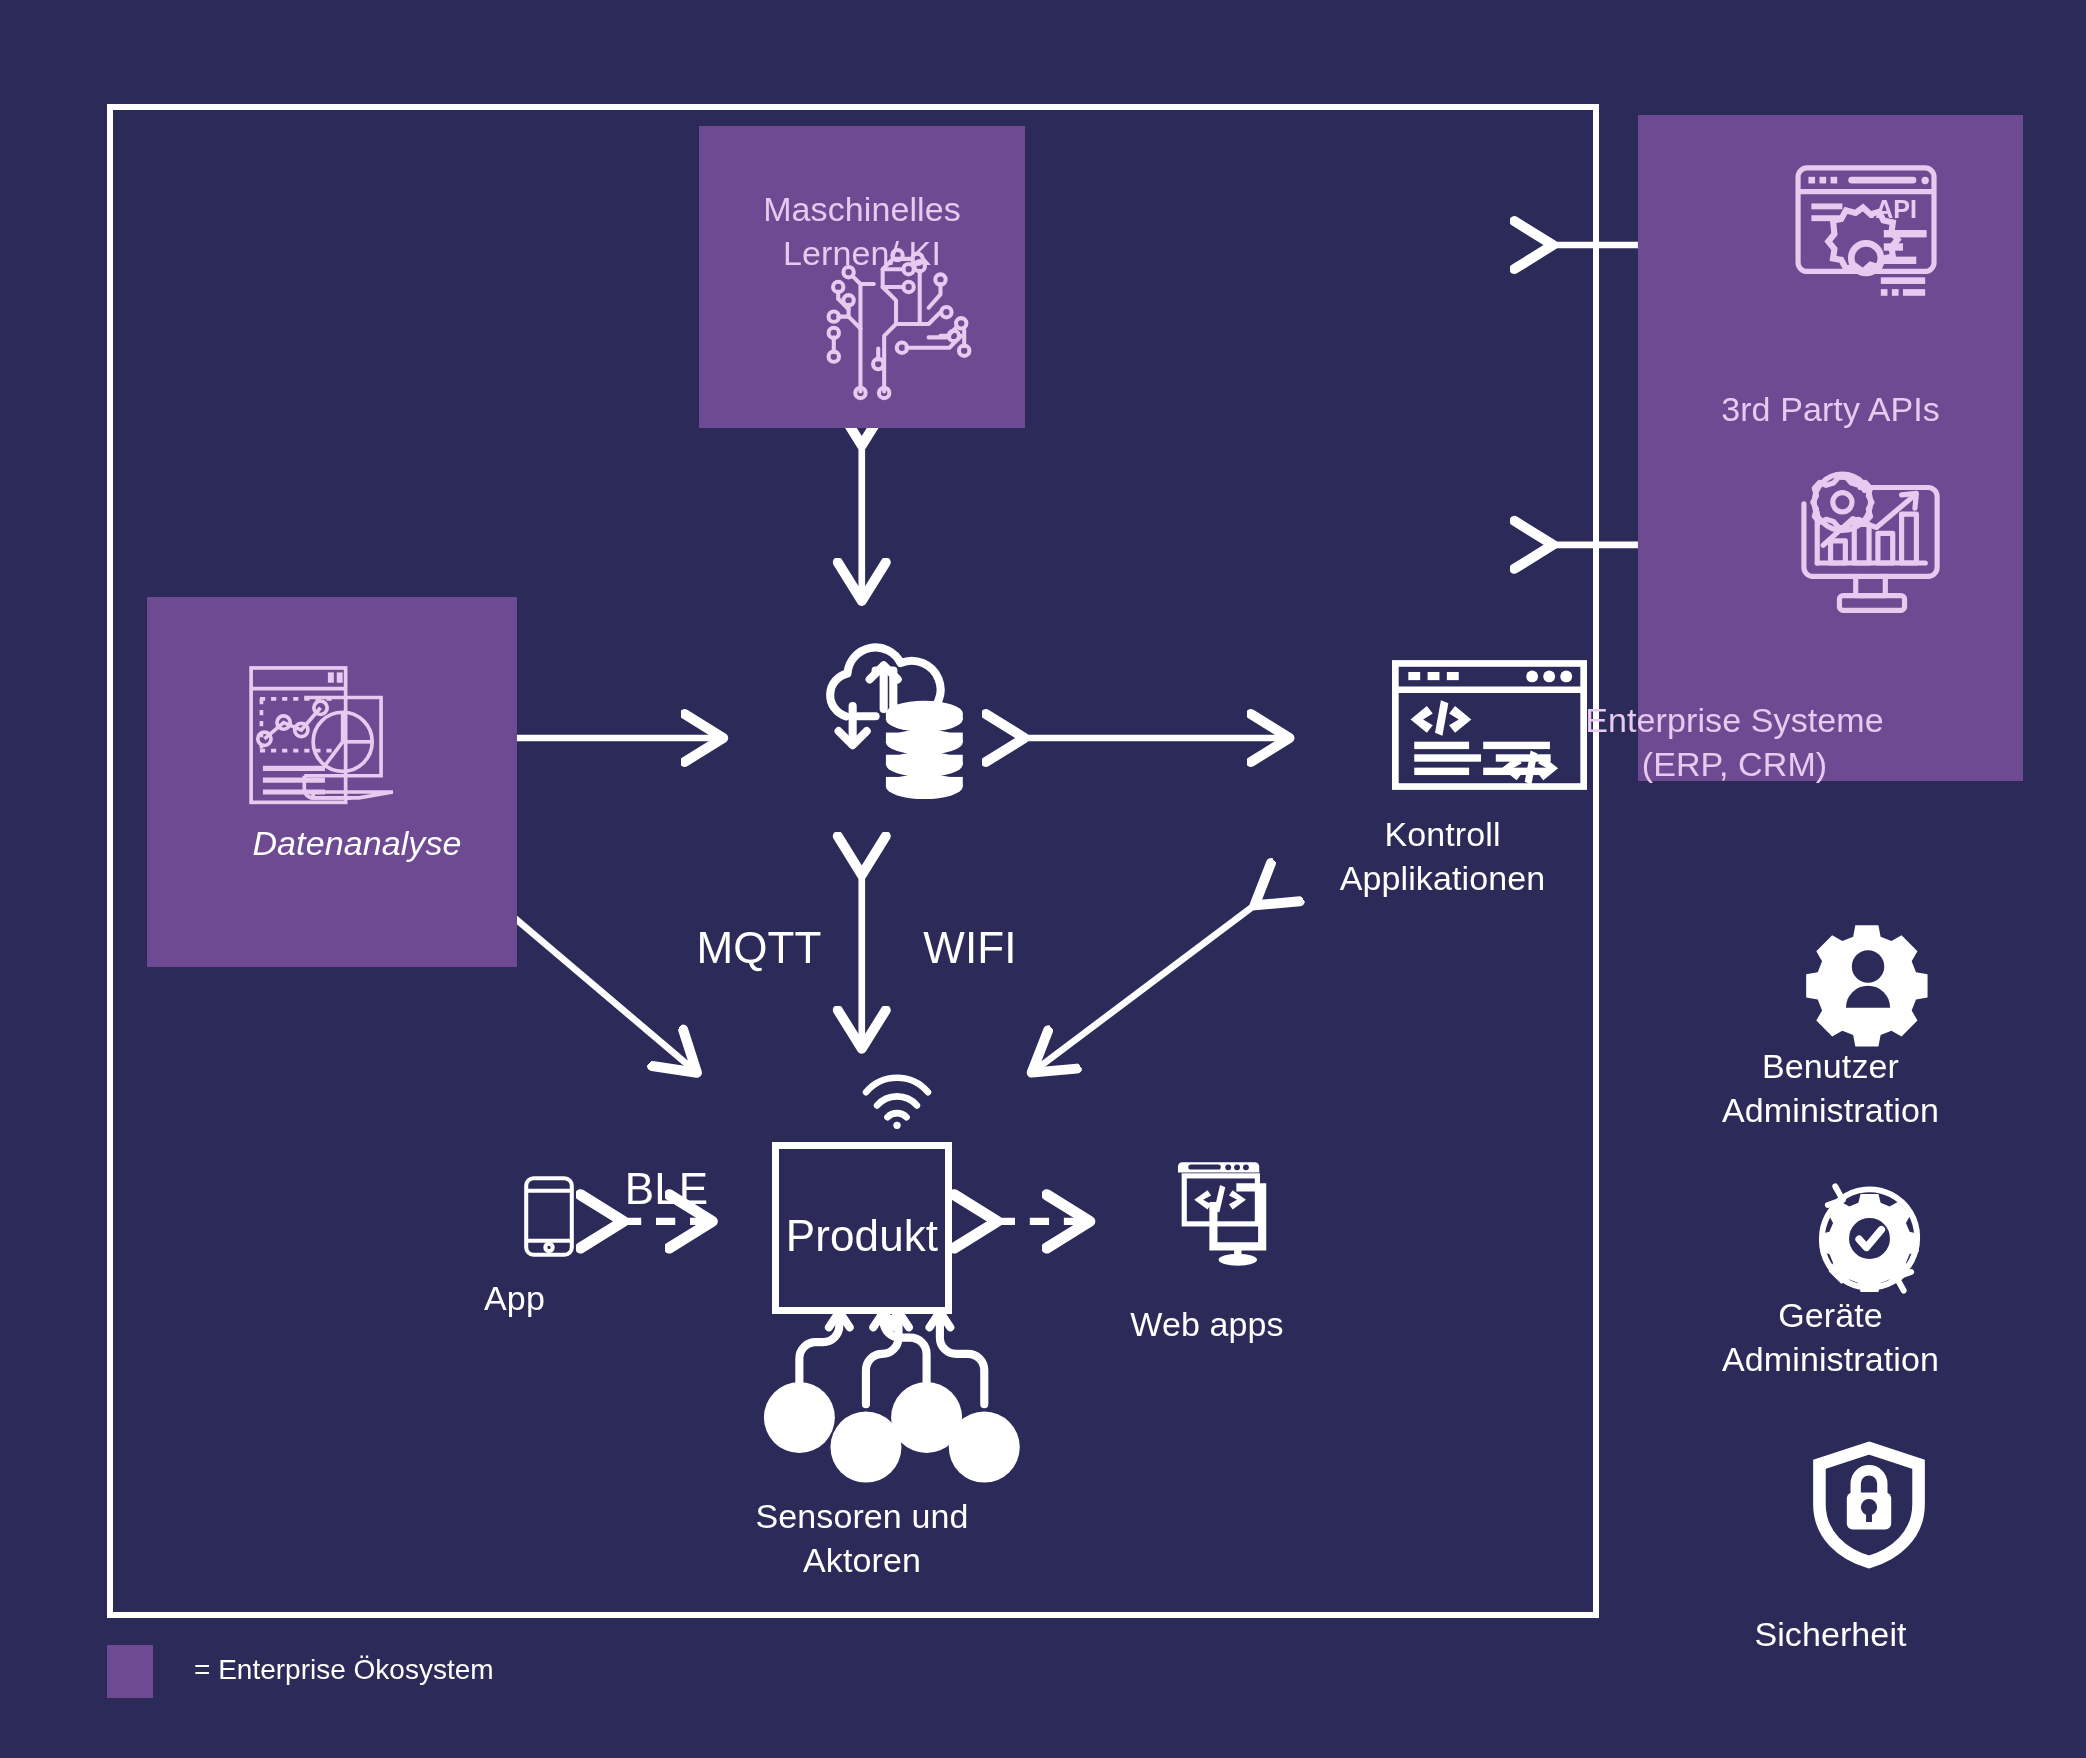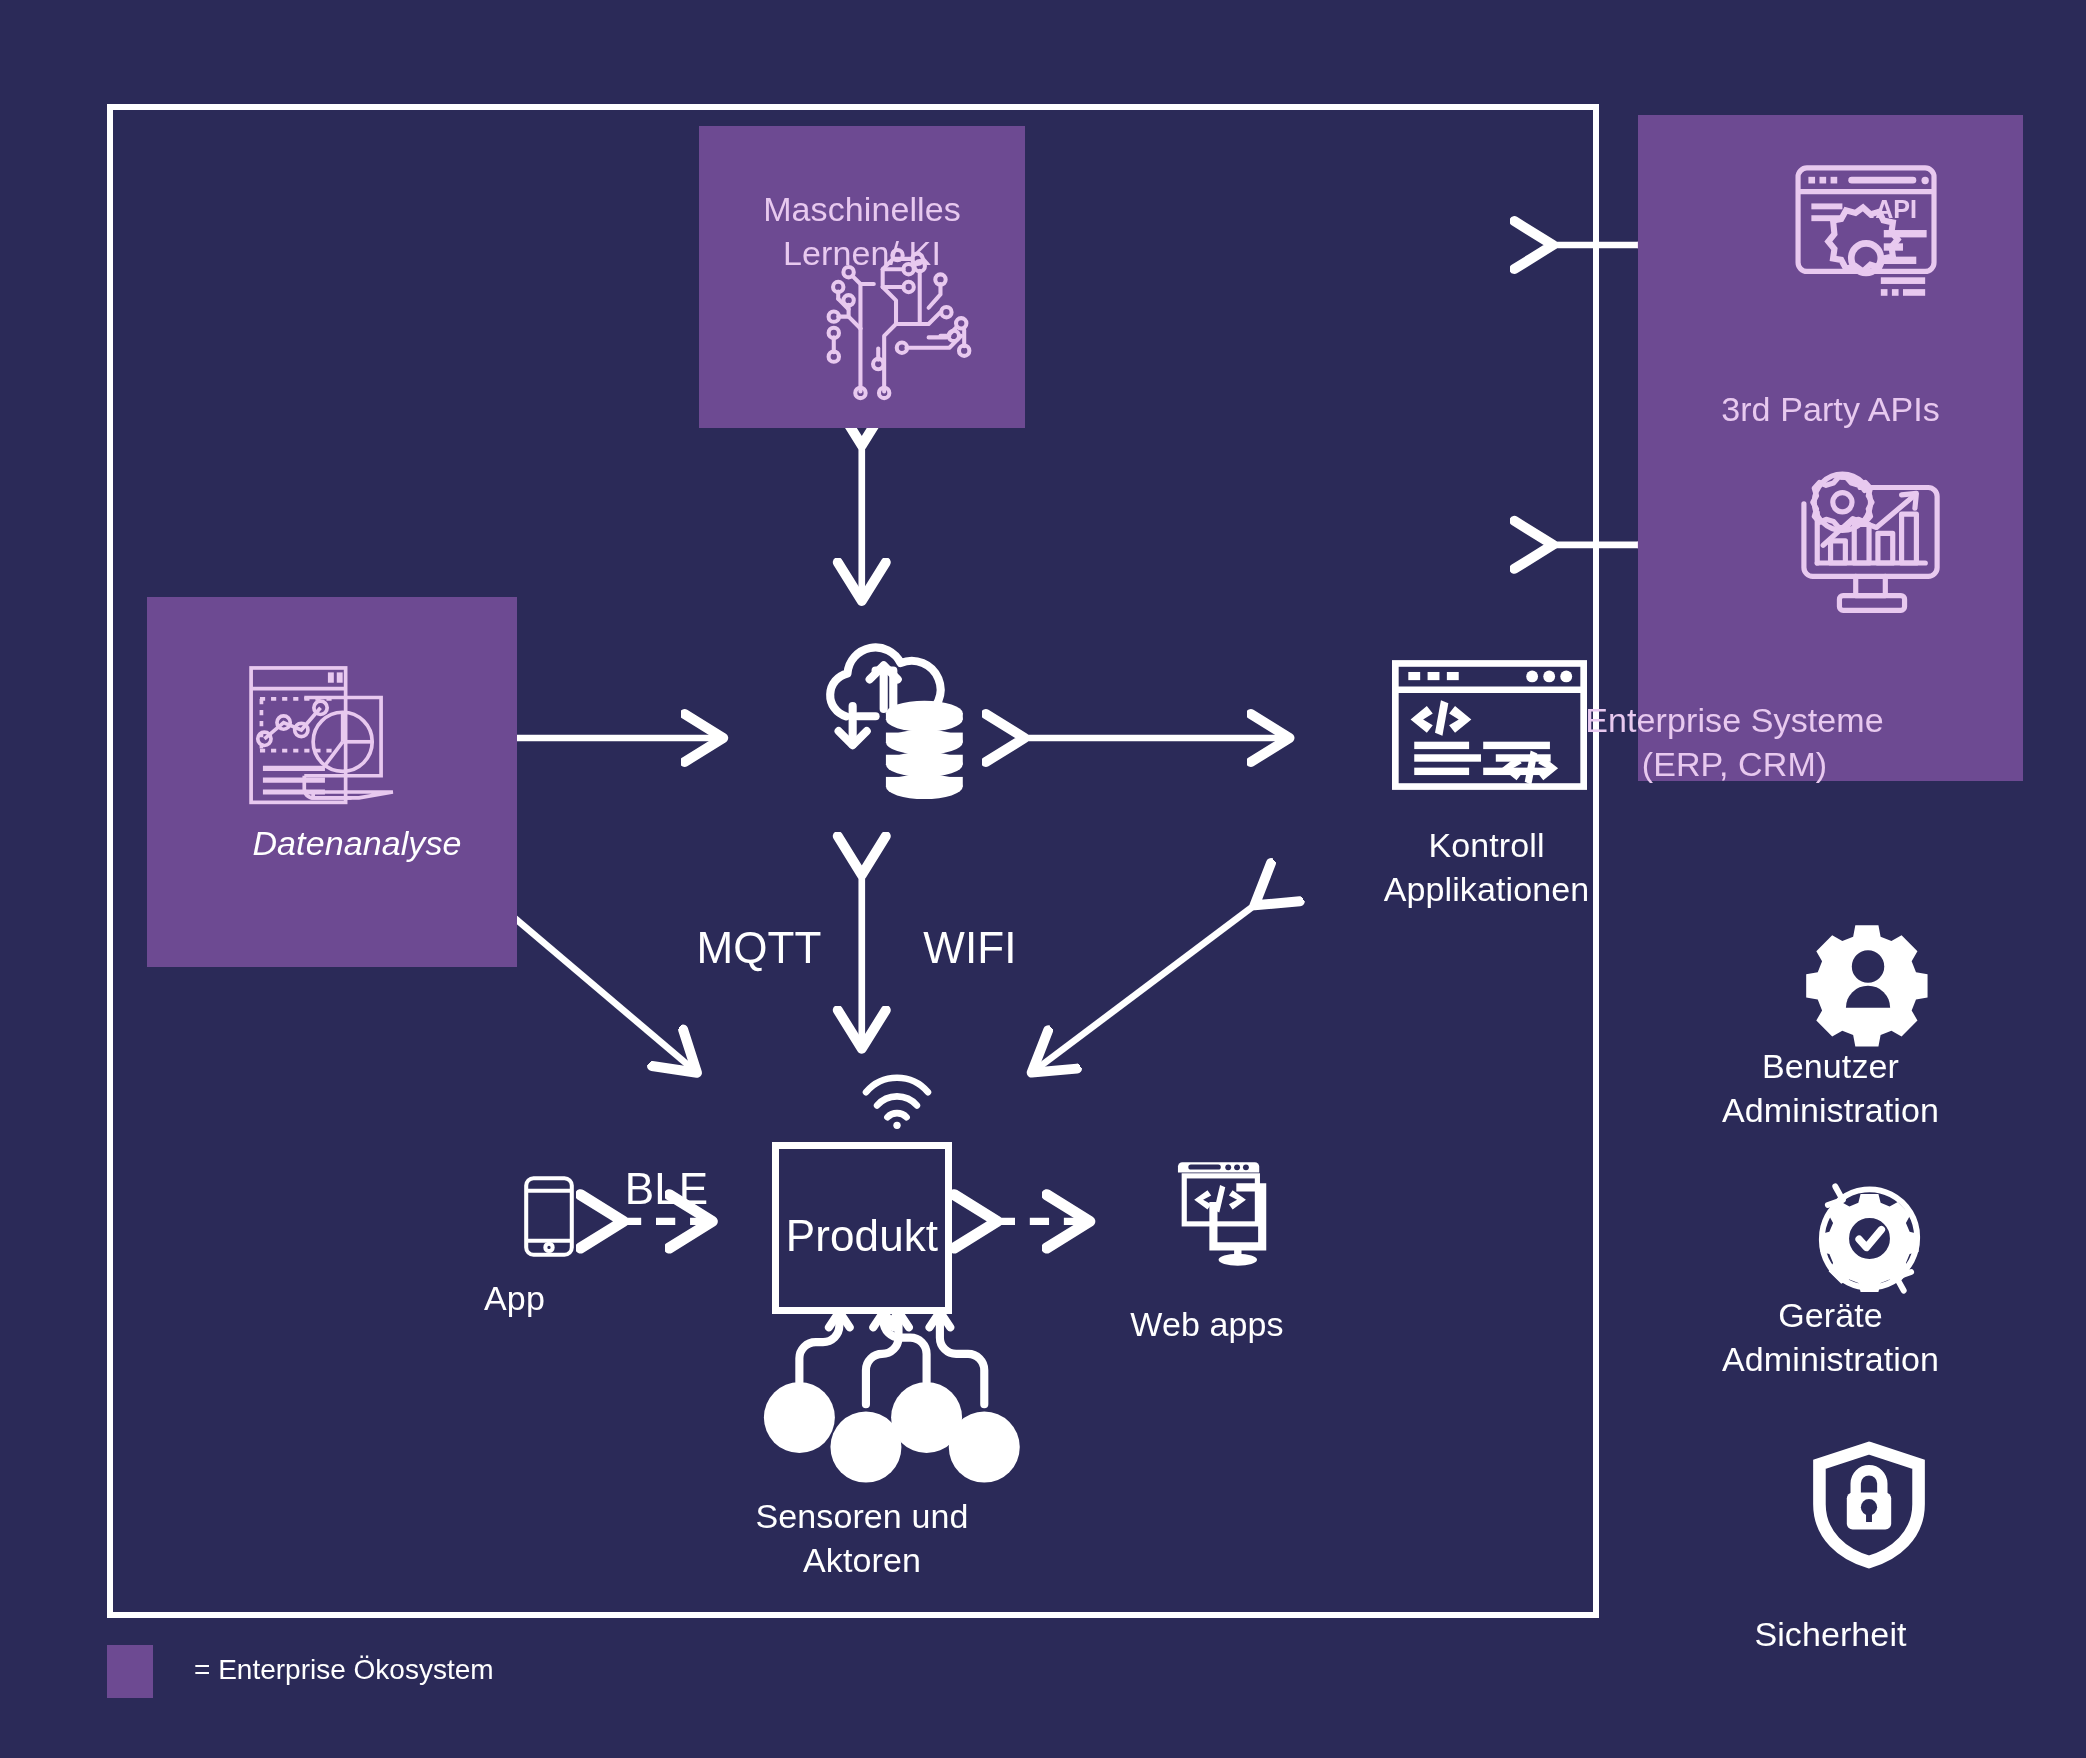--- a/index.html
+++ b/index.html
@@ -258,21 +258,21 @@
         <rect x="140" y="127" width="74" height="10"></rect>
         <rect x="30" y="145" width="74" height="10"></rect>
         <rect x="123" y="145" width="90" height="10"></rect>
 
         <path d="M152 148 L132 164 L152 180 L159 171 L147 164 L159 157 Z" transform="translate(16,-18)"></path>
         <path d="M180 144 L172 186 L163 182 L171 140 Z" transform="translate(16,-18)"></path>
         <path d="M188 148 L208 164 L188 180 L181 171 L193 164 L181 157 Z" transform="translate(16,-18)"></path>
       </g>
     </svg>
   </div>
-  <div class="lbl lbl-white f46" style="left:1316px;top:813px;width:341px;margin-top:11px;">Kontroll
+  <div class="lbl lbl-white f46" style="left:1272px;top:813px;width:341px;">Kontroll
 Applikationen</div>
 
   <div class="icon" style="left:825px;top:1073px;">
     <svg width="74" height="56" viewBox="0 0 100 76">
       <g fill="none" stroke="#ffffff" stroke-width="9" stroke-linecap="round">
         <path d="M8 26 A55 55 0 0 1 92 26"></path>
         <path d="M23 44 A36 36 0 0 1 77 44"></path>
         <path d="M37 60 A18 18 0 0 1 63 60"></path>
       </g>
       <circle cx="50" cy="71" r="5" fill="#ffffff"></circle>

